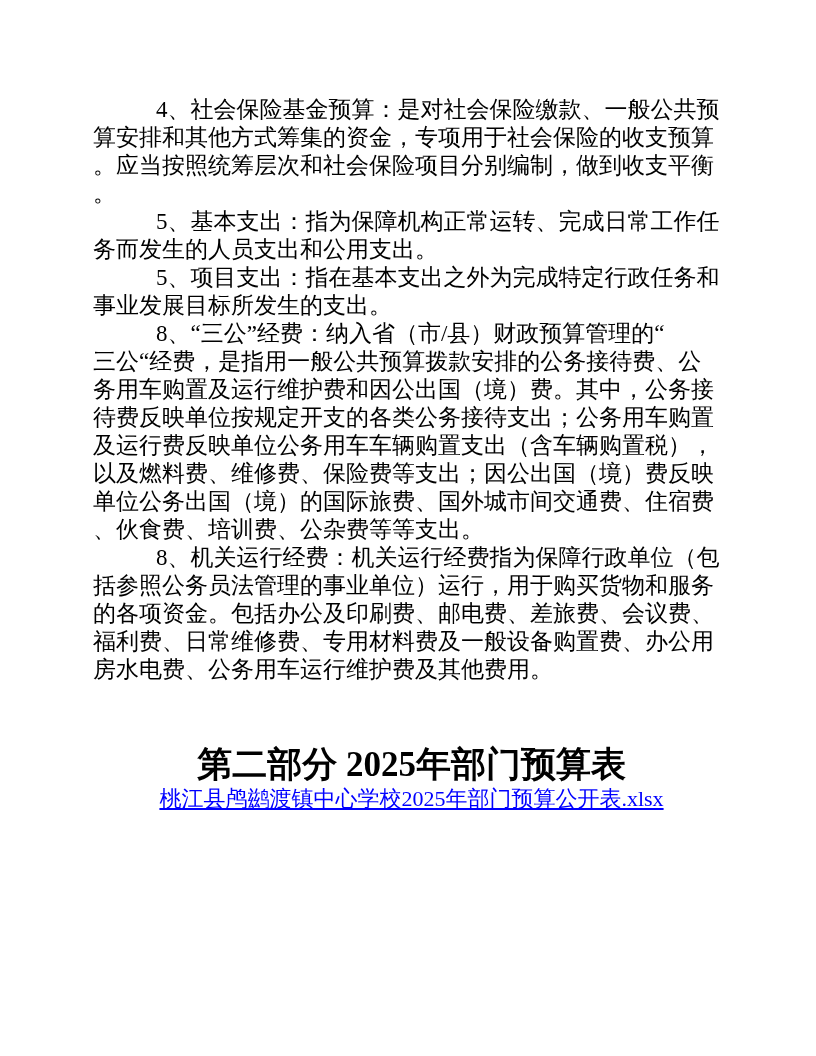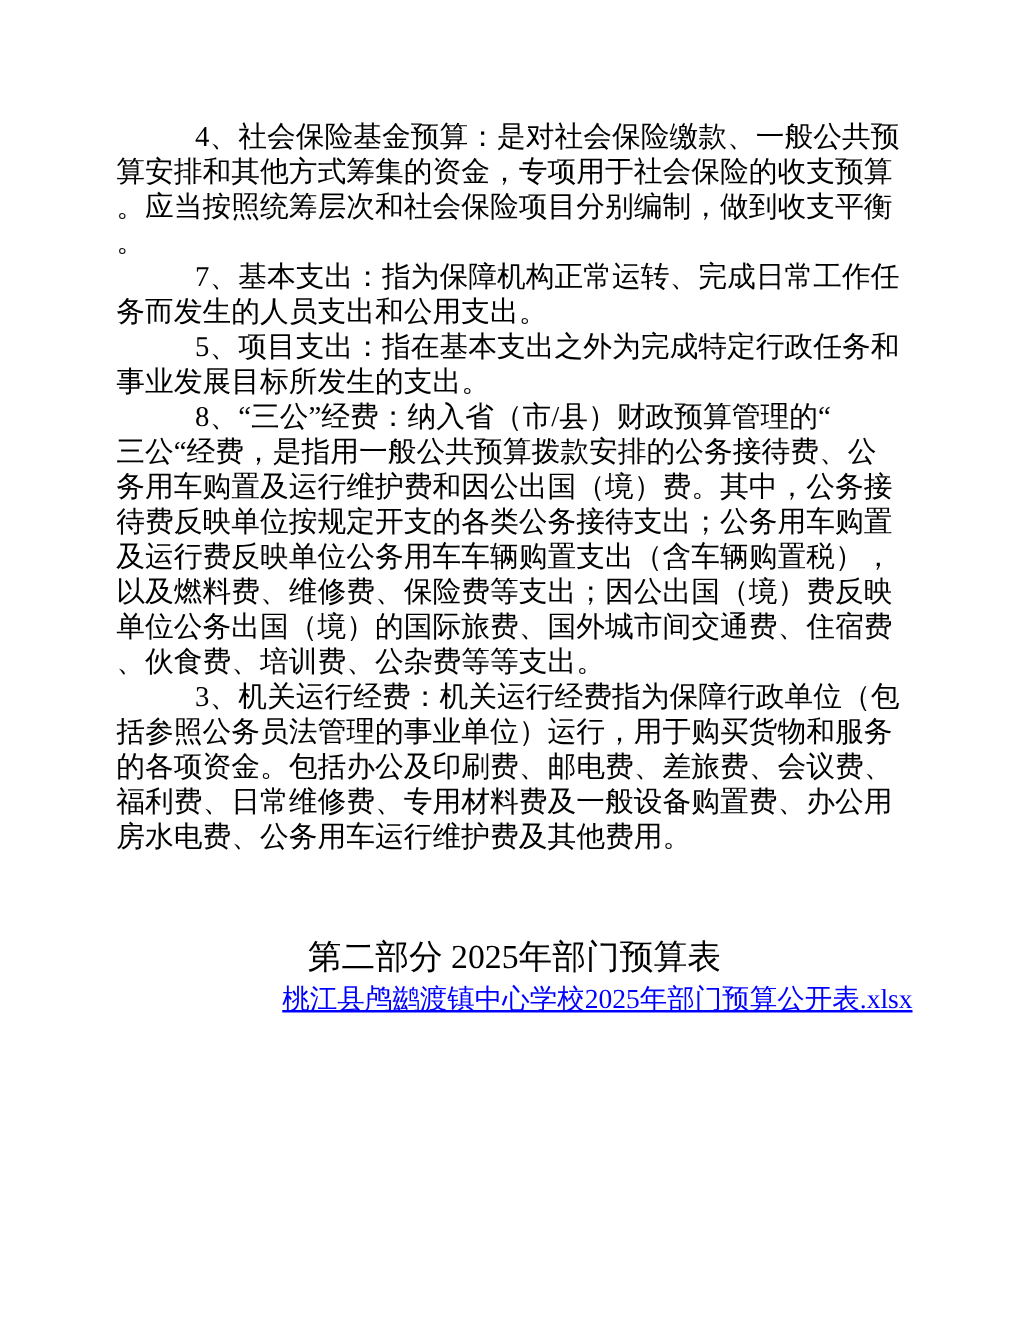--- a/index.html
+++ b/index.html
@@ -23,64 +23,64 @@
   .para {
     margin: 0;
     font-size: 23px;
     line-height: 28px;
     white-space: pre;        
     text-indent: 63px;       
     letter-spacing: 0;
   }
   .section-heading {
     margin: 64px 0 0 0;
-    font-size: 27px;
-    font-weight: normal;
+    font-size: 35px;
+    font-weight: bold;
     line-height: 34px;
     text-align: center;
     white-space: pre;
   }
   .attachment-row {
     margin-top: 2px;
     font-size: 22px;
     line-height: 30px;
-    text-align: right;
+    text-align: center;
   }
   .attachment-link {
     color: #0000ff;
     text-decoration: underline;
     cursor: pointer;
   }
 </style>
 </head>
 <body>
 
 <div class="page">
 
   <p class="para">4、社会保险基金预算：是对社会保险缴款、一般公共预
 算安排和其他方式筹集的资金，专项用于社会保险的收支预算
 。应当按照统筹层次和社会保险项目分别编制，做到收支平衡
 。</p>
 
-  <p class="para">7、基本支出：指为保障机构正常运转、完成日常工作任
+  <p class="para">5、基本支出：指为保障机构正常运转、完成日常工作任
 务而发生的人员支出和公用支出。</p>
 
   <p class="para">5、项目支出：指在基本支出之外为完成特定行政任务和
 事业发展目标所发生的支出。</p>
 
   <p class="para">8、“三公”经费：纳入省（市/县）财政预算管理的“
 三公“经费，是指用一般公共预算拨款安排的公务接待费、公
 务用车购置及运行维护费和因公出国（境）费。其中，公务接
 待费反映单位按规定开支的各类公务接待支出；公务用车购置
 及运行费反映单位公务用车车辆购置支出（含车辆购置税），
 以及燃料费、维修费、保险费等支出；因公出国（境）费反映
 单位公务出国（境）的国际旅费、国外城市间交通费、住宿费
 、伙食费、培训费、公杂费等等支出。</p>
 
-  <p class="para">3、机关运行经费：机关运行经费指为保障行政单位（包
+  <p class="para">8、机关运行经费：机关运行经费指为保障行政单位（包
 括参照公务员法管理的事业单位）运行，用于购买货物和服务
 的各项资金。包括办公及印刷费、邮电费、差旅费、会议费、
 福利费、日常维修费、专用材料费及一般设备购置费、办公用
 房水电费、公务用车运行维护费及其他费用。</p>
 
   <h2 class="section-heading">第二部分 2025年部门预算表</h2>
 
   <div class="attachment-row">
     <a href="#" class="attachment-link">桃江县鸬鹚渡镇中心学校2025年部门预算公开表.xlsx</a>
   </div>

